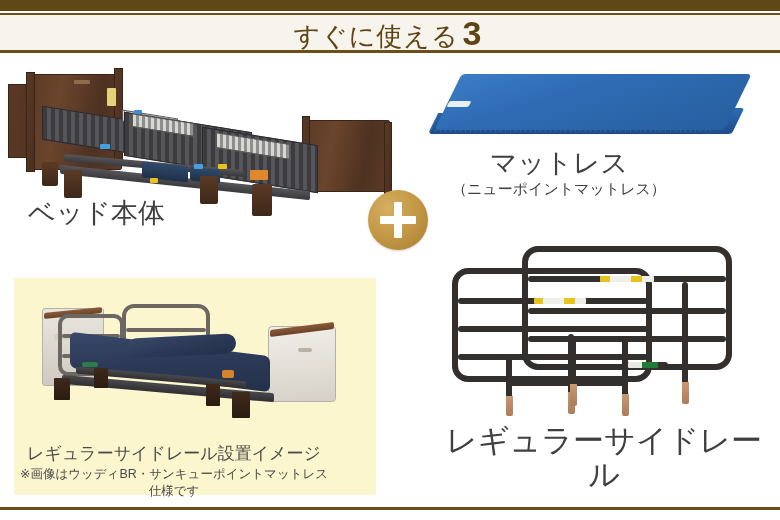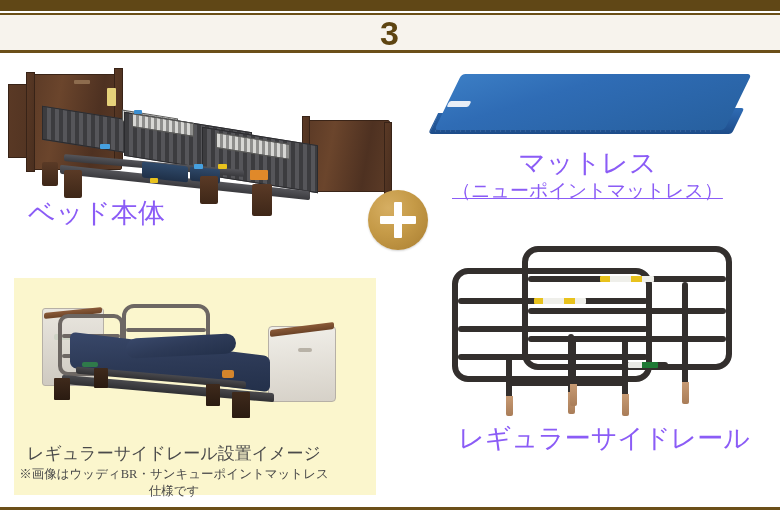--- a/index.html
+++ b/index.html
@@ -253,54 +253,55 @@
     background: linear-gradient(180deg,#4a4a4e,#303033);
     border-radius: 2px;
   }
   .ins-leg {
     position: absolute;
     background: linear-gradient(180deg,#3f2a1c,#2a1b11);
     border-radius: 1px;
   }
 
   
-  .caption { position: absolute; color: #8b5cf6; }
+  .caption { position: absolute; color: #404040; }
   #bed-caption { left: 28px; top: 198px; line-height: 1.18; text-align: center; }
   #bed-caption .line1 { font-size: 27px; }
   #bed-caption .line2 { font-size: 20px; }
 
   #mattress-caption { left: 452px; top: 148px; line-height: 1.18; text-align: center; }
   #mattress-caption .line1 { font-size: 27px; }
-  #mattress-caption .line2 { font-size: 19px; text-decoration: underline; }
+  #mattress-caption .line2 { font-size: 15px; }
 
   #rail-caption {
     left: 432px; top: 424px;
     width: 344px;
     text-align: center;
     line-height: 1.1;
-    font-size: 26px;
+    font-size: 31px;
   }
 
   #inset-caption {
     position: absolute;
     left: 14px; top: 443px;
     width: 320px;
     text-align: center;
     color: #4a4a4a;
   }
   #inset-caption .line1 { font-size: 17px; line-height: 1.35; }
-  #inset-caption .line2 { font-size: 12.5px; line-height: 1.35; font-family: Liberation Serif, serif; }
+  #inset-caption .line2 { font-size: 12.5px; line-height: 1.35; }
 </style>
 </head>
 <body>
 
 <div id="header-top-bar"></div>
 
 <div id="header-band">
   <div id="header-title">
+    <span>すぐに使える</span>
     <span class="big-num">3</span>
   </div>
 </div>
 
 <div class="photo" id="bed-photo">
 
   <div class="hb-thin" style="left:4px; top:18px; width:52px; height:74px;"></div>
 
   <div class="hb-panel" style="left:26px; top:8px; width:92px; height:96px;"></div>
   <div class="hb-thin" style="left:22px; top:6px; width:9px; height:100px;"></div>

